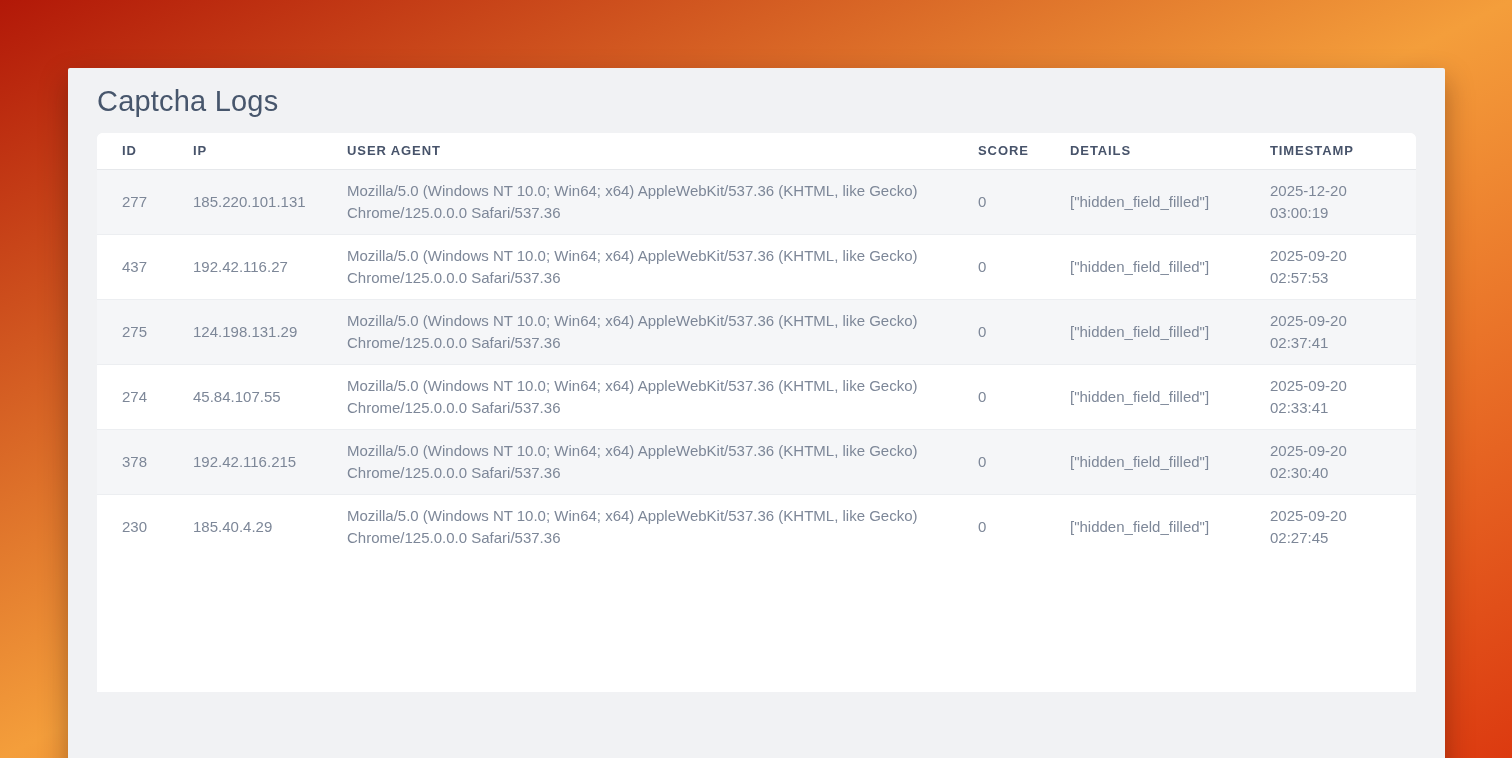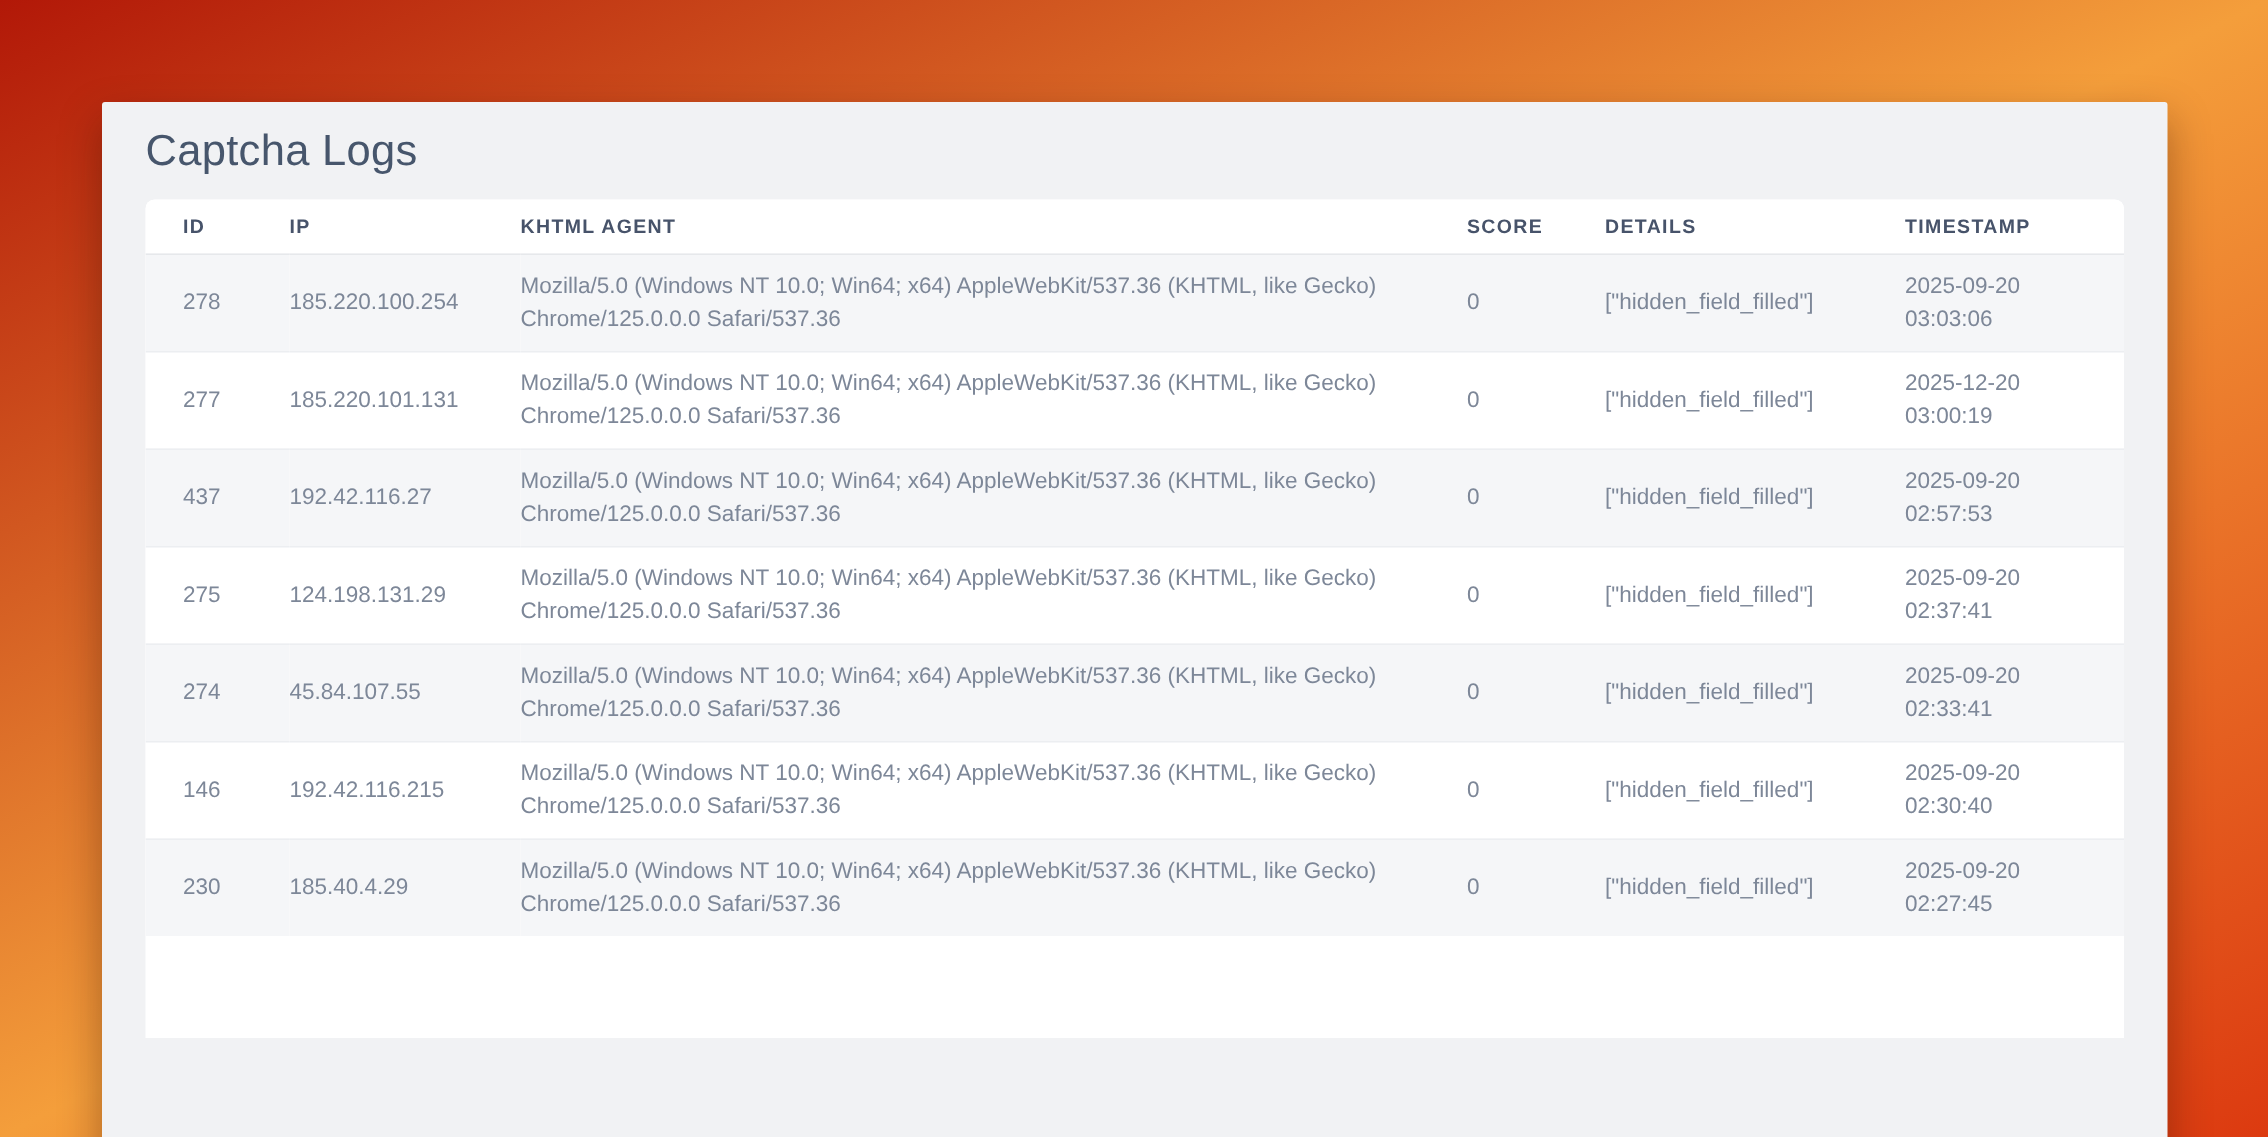--- a/index.html
+++ b/index.html
@@ -67,35 +67,27 @@
           <col class="c-ip">
           <col class="c-ua">
         <col class="c-score">
           <col class="c-details">
           <col class="c-ts">
       </colgroup>
       <thead>
         <tr>
           <th>ID</th>
           <th>IP</th>
-          <th>KHTML AGENT</th>
+          <th>USER AGENT</th>
           <th>SCORE</th>
           <th>DETAILS</th>
           <th>TIMESTAMP</th>
         </tr>
       </thead>
       <tbody>
-          <tr>
-            <td>278</td>
-            <td>185.220.100.254</td>
-            <td>Mozilla/5.0 (Windows NT 10.0; Win64; x64) AppleWebKit/537.36 (KHTML, like Gecko) Chrome/125.0.0.0 Safari/537.36</td>
-            <td>0</td>
-            <td>["hidden_field_filled"]</td>
-            <td>2025-09-20 03:03:06</td>
-          </tr>
           <tr>
             <td>277</td>
             <td>185.220.101.131</td>
             <td>Mozilla/5.0 (Windows NT 10.0; Win64; x64) AppleWebKit/537.36 (KHTML, like Gecko) Chrome/125.0.0.0 Safari/537.36</td>
             <td>0</td>
             <td>["hidden_field_filled"]</td>
             <td>2025-12-20 03:00:19</td>
           </tr>
           <tr>
             <td>437</td>
@@ -115,21 +107,21 @@
           </tr>
           <tr>
             <td>274</td>
             <td>45.84.107.55</td>
             <td>Mozilla/5.0 (Windows NT 10.0; Win64; x64) AppleWebKit/537.36 (KHTML, like Gecko) Chrome/125.0.0.0 Safari/537.36</td>
             <td>0</td>
             <td>["hidden_field_filled"]</td>
             <td>2025-09-20 02:33:41</td>
           </tr>
           <tr>
-            <td>146</td>
+            <td>378</td>
             <td>192.42.116.215</td>
             <td>Mozilla/5.0 (Windows NT 10.0; Win64; x64) AppleWebKit/537.36 (KHTML, like Gecko) Chrome/125.0.0.0 Safari/537.36</td>
             <td>0</td>
             <td>["hidden_field_filled"]</td>
             <td>2025-09-20 02:30:40</td>
           </tr>
           <tr>
             <td>230</td>
             <td>185.40.4.29</td>
             <td>Mozilla/5.0 (Windows NT 10.0; Win64; x64) AppleWebKit/537.36 (KHTML, like Gecko) Chrome/125.0.0.0 Safari/537.36</td>

